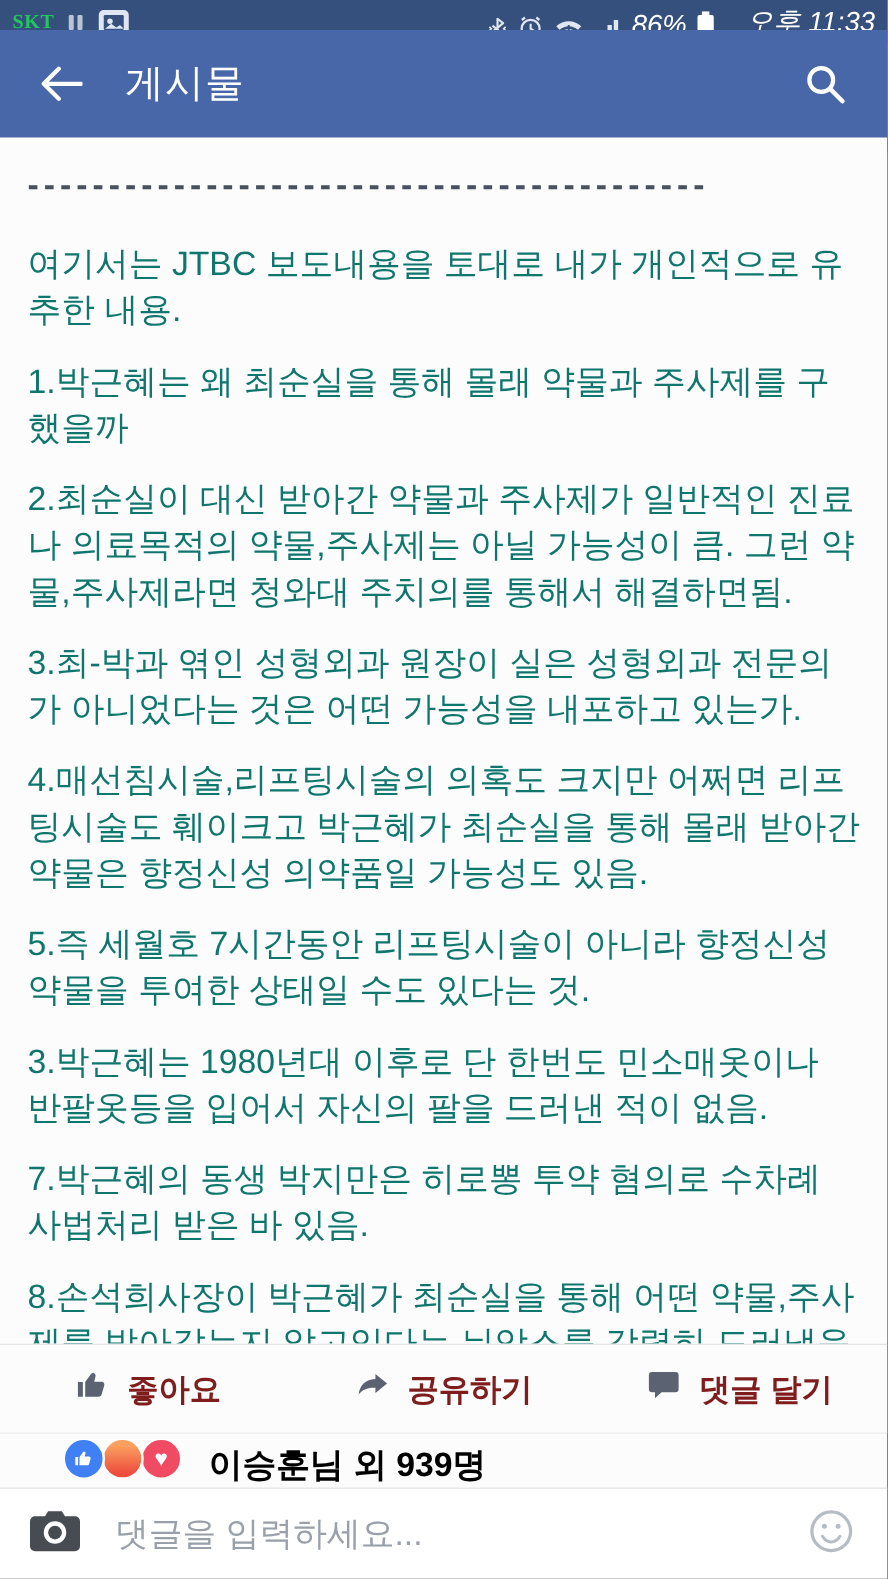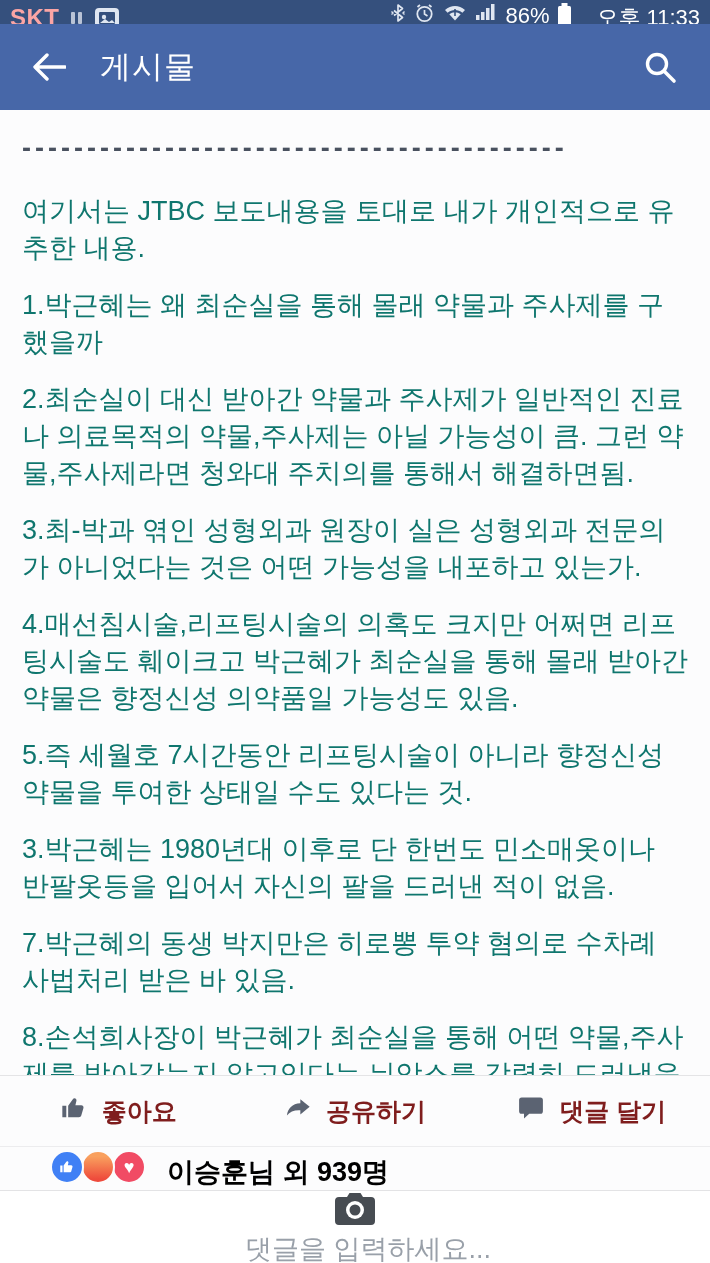--- a/index.html
+++ b/index.html
@@ -11,22 +11,22 @@
     background:#fcfcfd; overflow:hidden;
   }
 
   
   .status-bar{
     position:absolute; top:0; left:0; width:710px; height:36px;
     background:#35507D; color:#e8edf5;
     display:flex; align-items:center; padding:0 10px;
   }
   .sb-left{ display:flex; align-items:center; gap:10px; }
-  .sb-carrier{ font-size:24px; font-weight:700; letter-spacing:.5px; color:#fca5a5; }
-  .sb-right{ margin-left:auto; display:flex; align-items:flex-start; gap:8px; }
+  .sb-carrier{ font-size:16px; font-weight:700; letter-spacing:.5px; color:#22c55e;font-family:Liberation Serif, serif; }
+  .sb-right{ margin-left:auto; display:flex; align-items:flex-end; gap:8px;font-style:italic; }
   .sb-pct{ font-size:22px; color:#fff; }
   .sb-time{ font-size:22px; color:#fff; margin-left:16px; }
   .sb-icon{ display:inline-flex; align-items:center; }
 
   
   .app-header{
     position:absolute; top:24px; left:0; width:710px; height:86px;
     background:#4767A8; color:#fff;
     display:flex; align-items:center; padding:0 26px;
   }
@@ -74,21 +74,21 @@
   .rx-angry{ background:linear-gradient(180deg,#F9A05E 15%,#EE4B3C 90%); z-index:2; }
   .rx-love{ background:#F14B64; z-index:1; color:#fff; font-size:18px; line-height:1; }
   .rx-summary{
     margin-left:24px; font-size:27px; font-weight:600; color:#000000; padding-top:4px;
   }
 
   
   .comment-bar{
     position:absolute; bottom:0; left:0; width:710px; height:73px;
     background:#ffffff; border-top:1px solid #E3E3E5; z-index:10;
-    display:flex; align-items:center; padding:0 22px;flex-direction:column;
+    display:flex; align-items:center; padding:0 22px;
   }
   .camera-btn{ display:flex; align-items:center; cursor:pointer; }
   .comment-input{ flex:1; margin-left:26px; font-size:27px; color:#99A0A9; cursor:text; }
   .emoji-btn{ display:flex; align-items:center; cursor:pointer; margin-right:4px; }
 </style>
 </head>
 <body>
 
 <div class="screen">
 

